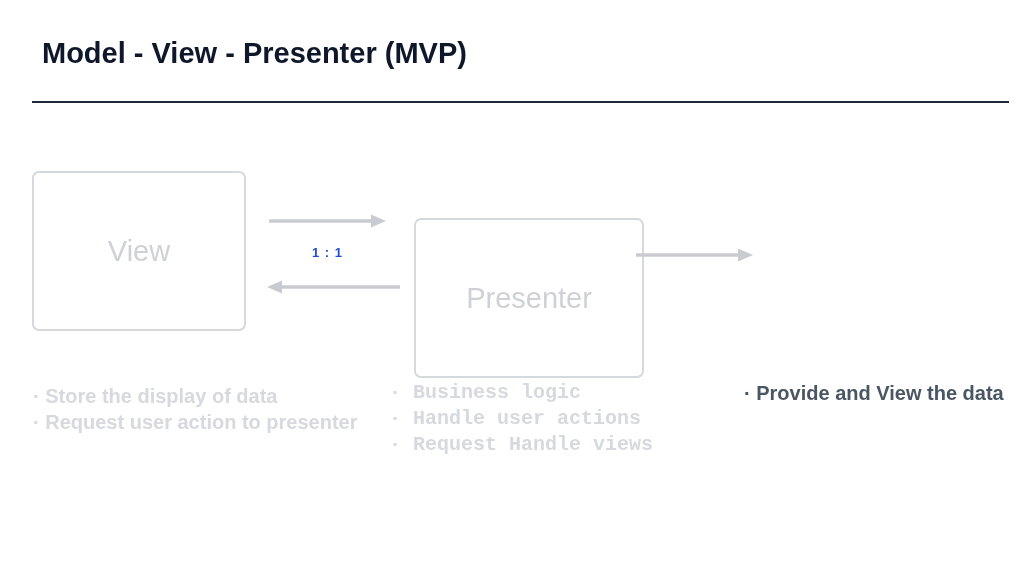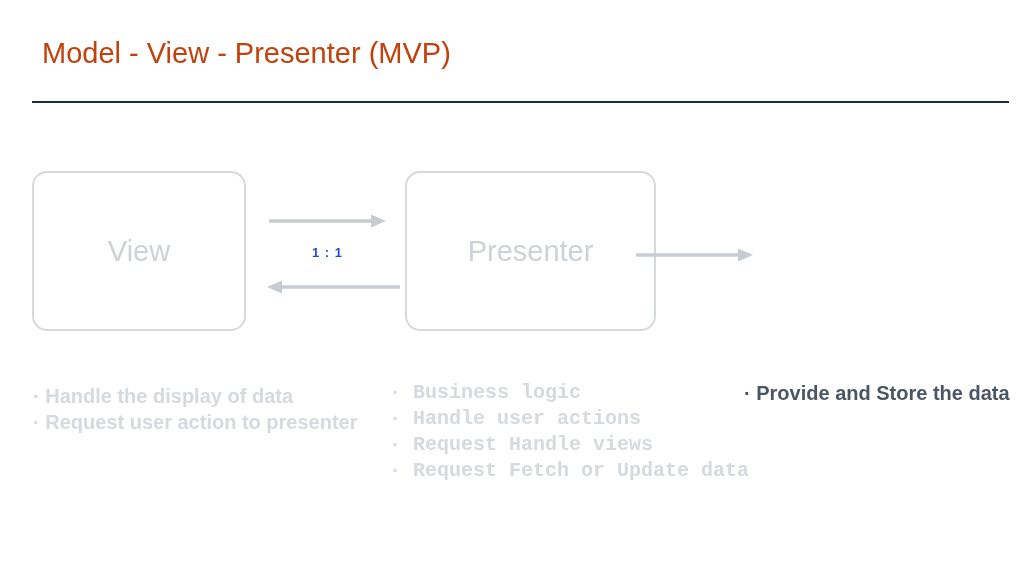--- a/index.html
+++ b/index.html
@@ -13,38 +13,38 @@
   html,body{background:#fff;}
   .slide{
     position:relative;
     width:1024px;height:576px;
     background:#ffffff;
     font-family:"Liberation Sans","DejaVu Sans",sans-serif;
     overflow:hidden;
   }
   .title{
     position:absolute;left:42px;top:33px;
-    font-size:29px;line-height:40px;font-weight:400;
-    color:#c2410c;
+    font-size:29px;line-height:40px;font-weight:700;
+    color:#0f172a;
     letter-spacing:0;
   }
   .divider{
     position:absolute;left:32px;top:101px;
     width:977px;height:2px;
     background:#1e2b39;
   }
   .node{
     position:absolute;top:171px;height:160px;
-    border-radius:15px;background:#ffffff;
+    border-radius:7px;background:#ffffff;
     display:flex;align-items:center;justify-content:center;
   }
   .node.muted{border:2px solid var(--muted-border);color:var(--muted-text);}
   .node.active{border:3px solid #1c2a39;color:#22303e;}
   #node-view{left:32px;width:214px;}
-  #node-presenter{left:405px;width:251px;}
+  #node-presenter{left:414px;width:230px;margin-top:47px;}
   #node-model{left:779px;top:170px;width:213px;height:162px;}
   .node-label{font-size:29px;font-weight:400;}
   .arrow{position:absolute;display:block;}
   #arrow-vp{left:268px;top:214px;}
   #arrow-pv{left:266px;top:280px;}
   #arrow-pm{left:636px;top:248px;}
   .ratio{
     position:absolute;left:268px;top:245px;width:119px;
     text-align:center;
     font-size:13px;font-weight:600;letter-spacing:1px;
@@ -84,28 +84,27 @@
     <polygon points="16,0.5 1,7 16,13.5" fill="#c8ccd1"></polygon>
     <line x1="15" y1="7" x2="134" y2="7" stroke="#c8ccd1" stroke-width="3.5"></line>
   </svg>
 
   <svg class="arrow" id="arrow-pm" width="118" height="14" viewBox="0 0 118 14">
     <line x1="0" y1="7" x2="103" y2="7" stroke="#c8ccd1" stroke-width="3.5"></line>
     <polygon points="102,0.5 117,7 102,13.5" fill="#c8ccd1"></polygon>
   </svg>
 
   <div class="bullets mutedb" id="view-bullets">
-    <div>· Handle the display of data</div>
+    <div>· Store the display of data</div>
     <div>· Request user action to presenter</div>
   </div>
 
   <div class="bullets mutedb" id="presenter-bullets">
     <div>· Business logic</div>
     <div>· Handle user actions</div>
     <div>· Request Handle views</div>
-    <div>· Request Fetch or Update data</div>
   </div>
 
   <div class="bullets" id="model-bullets">
-    <div>· Provide and Store the data</div>
+    <div>· Provide and View the data</div>
   </div>
 
 </div>
 
 </body></html>

